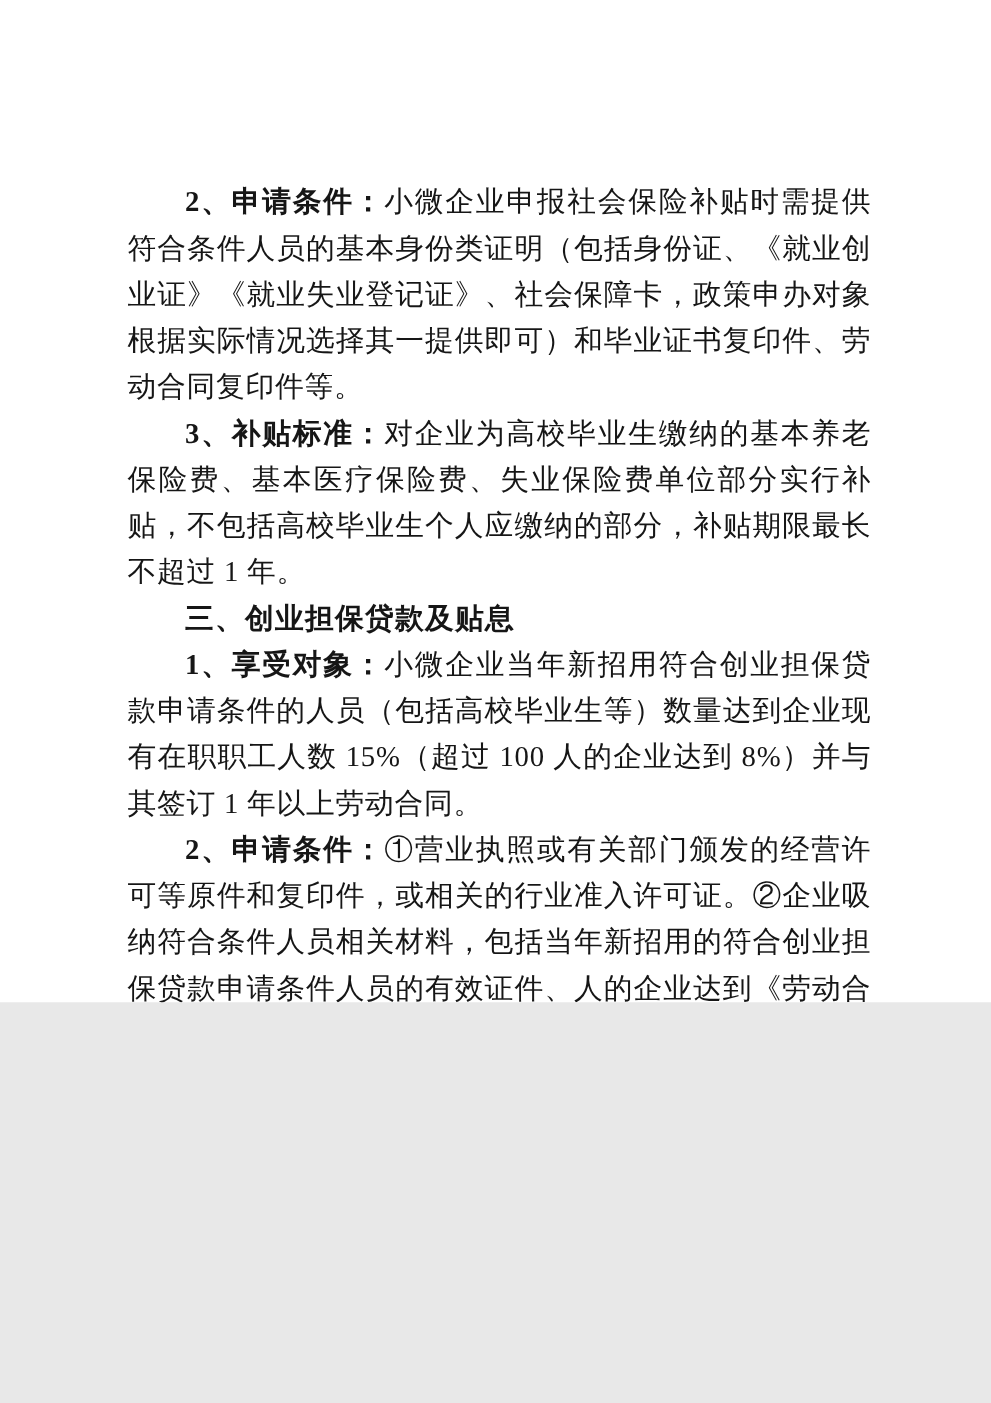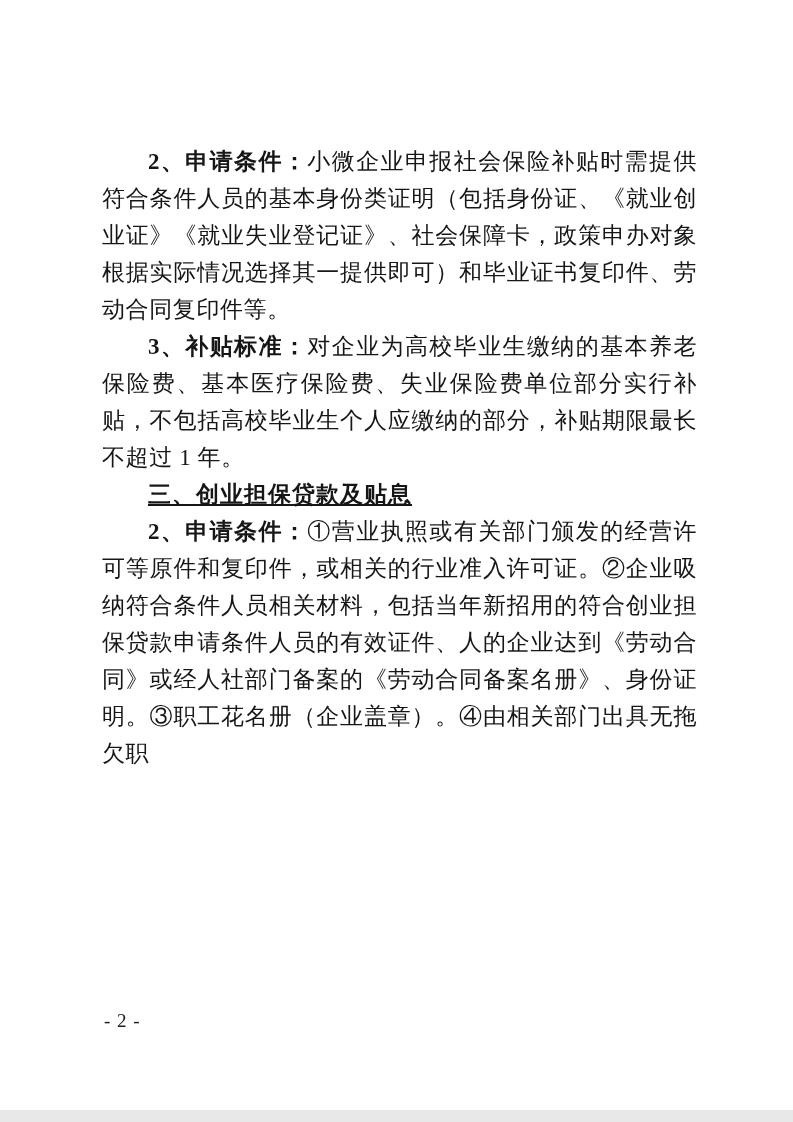--- a/index.html
+++ b/index.html
@@ -3,21 +3,21 @@
 <meta charset="utf-8">
 <style>
   html, body {
     margin: 0;
     padding: 0;
     background: #e8e8e8;
   }
   .page {
     position: relative;
     width: 793px;
-    height: 1110px;
+    height: 802px;
     background: #ffffff;
     margin: 0 auto;
     overflow: hidden;
     font-family: "Liberation Serif", serif;
     color: #161616;
   }
   .content {
     position: absolute;
     left: 102px;
     top: 143px;
@@ -33,36 +33,36 @@
   }
   .para .label {
     font-weight: bold;
   }
   .heading {
     margin: 0;
     text-indent: 2em;
     font-family: "Liberation Sans", sans-serif;
     font-weight: bold;
     letter-spacing: 1px;
-    text-decoration: underline;
   }
   .page-number {
     position: absolute;
     left: 104px;
     top: 1010px;
     font-size: 19px;
     letter-spacing: 1px;
     color: #1c1c1c;
     font-family: "Liberation Serif", serif;
   }
 </style>
 </head>
 <body>
 
 <div class="page">
   <div class="content">
       <p class="para"><b class="label">2、申请条件：</b><span>小微企业申报社会保险补贴时需提供符合条件人员的基本身份类证明（包括身份证、《就业创业证》《就业失业登记证》、社会保障卡，政策申办对象根据实际情况选择其一提供即可）和毕业证书复印件、劳动合同复印件等。</span></p>
       <p class="para"><b class="label">3、补贴标准：</b><span>对企业为高校毕业生缴纳的基本养老保险费、基本医疗保险费、失业保险费单位部分实行补贴，不包括高校毕业生个人应缴纳的部分，补贴期限最长不超过 1 年。</span></p>
       <p class="heading">三、创业担保贷款及贴息</p>
+      <p class="para"><b class="label">1、享受对象：</b><span>小微企业当年新招用符合创业担保贷款申请条件的人员（包括高校毕业生等）数量达到企业现有在职职工人数 15%（超过 100 人的企业达到 8%）并与其签订 1 年以上劳动合同。</span></p>
       <p class="para"><b class="label">2、申请条件：</b><span>①营业执照或有关部门颁发的经营许可等原件和复印件，或相关的行业准入许可证。②企业吸纳符合条件人员相关材料，包括当年新招用的符合创业担保贷款申请条件人员的有效证件、人的企业达到《劳动合同》或经人社部门备案的《劳动合同备案名册》、身份证明。③职工花名册（企业盖章）。④由相关部门出具无拖欠职</span></p>
     </div>
   <div class="page-number">- 2 -</div>
 </div>
 
 </body></html>

